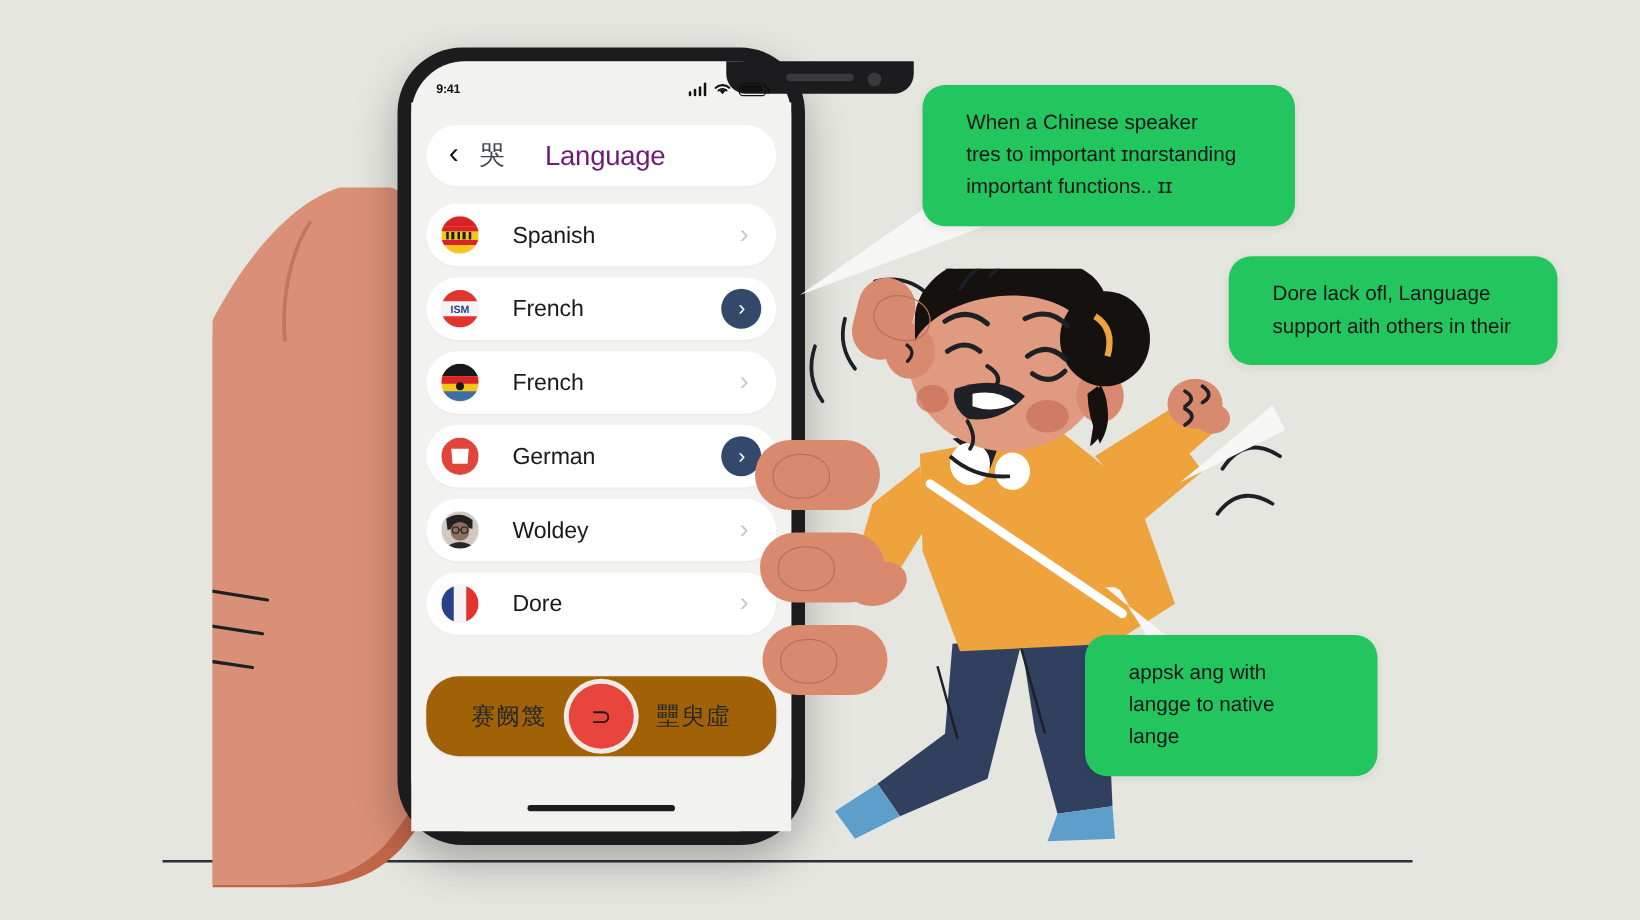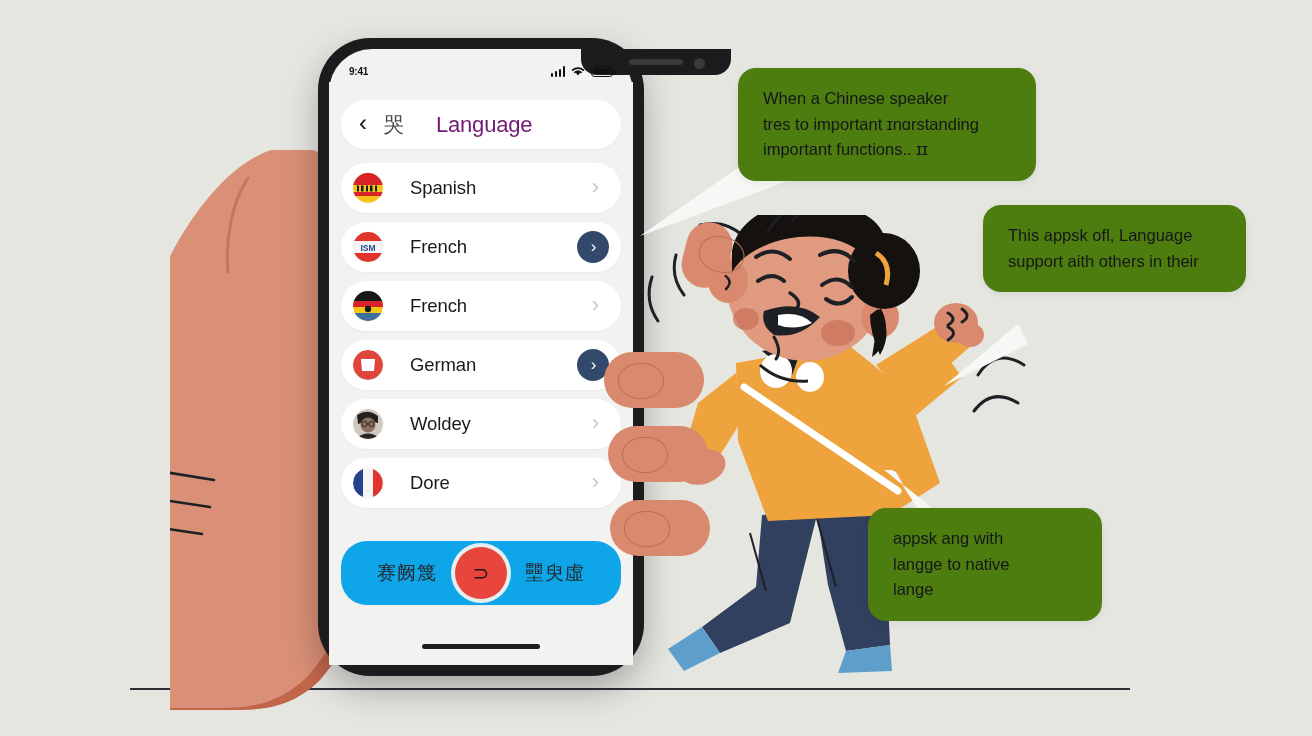--- a/index.html
+++ b/index.html
@@ -136,21 +136,21 @@
     background:#33496b;color:#fff;
     display:flex;align-items:center;justify-content:center;
     font-size:17px;font-weight:400;margin-right:2px;
     line-height:1;
   }
   .chev-btn span{margin-top:-2px;margin-left:1px;}
 
   
   #bottom-pill{
     position:absolute;left:12px;right:12px;bottom:60px;
-    height:64px;background:#0ea5e9;border-radius:26px;
+    height:64px;background:#a16207;border-radius:26px;
     display:flex;align-items:center;justify-content:center;
     gap:18px;box-shadow:0 1px 2px rgba(0,0,0,.04);
   }
   .cjk{font-size:19px;color:#26282b;letter-spacing:1px;}
   #pill-fab{
     width:52px;height:52px;border-radius:50%;
     background:#e8453c;color:#1a1a1a;
     display:flex;align-items:center;justify-content:center;
     font-size:20px;flex:0 0 52px;
     box-shadow:0 0 0 4px rgba(242,242,240,.95);
@@ -179,22 +179,22 @@
     position:absolute;left:88px;top:-130px;
     width:46px;height:66px;border-radius:23px;
     background:#d98a6e;transform:rotate(14deg);
   }
 
   
   #character{left:640px;top:215px;width:430px;height:475px;z-index:15;}
 
   
   .bubble{
-    background:#4d7c0f;border-radius:18px;
-    padding:18px 25px;box-sizing:border-box;
+    background:#22c55e;border-radius:18px;
+    padding:18px 35px;box-sizing:border-box;
     color:#15171a;font-size:16.5px;line-height:1.55;
     box-shadow:0 2px 7px rgba(0,0,0,.07);
     z-index:30;
   }
   .bubble p{margin:0;}
   #bubble-1{left:738px;top:68px;width:298px;}
   #bubble-2{left:983px;top:205px;width:263px;}
   #bubble-3{left:868px;top:508px;width:234px;}
   .tail{position:absolute;z-index:29;}
 </style>
@@ -468,21 +468,21 @@
     <path d="M102 68 L 52 -6 L 30 -16 L 110 52 z" fill="#f7f7f5"></path>
   </svg>
 
   <div id="bubble-1" class="bubble abs">
     <p>When a Chinese speaker</p>
     <p>tres to important ɪnɑrstanding</p>
     <p>important functions.. ɪɪ</p>
   </div>
 
   <div id="bubble-2" class="bubble abs">
-    <p>This appsk ofl, Language</p>
+    <p>Dore lack ofl, Language</p>
     <p>support aith others in their</p>
   </div>
 
   <div id="bubble-3" class="bubble abs">
     <p>appsk ang with</p>
     <p>langge to native</p>
     <p>lange</p>
   </div>
 
 </div>

